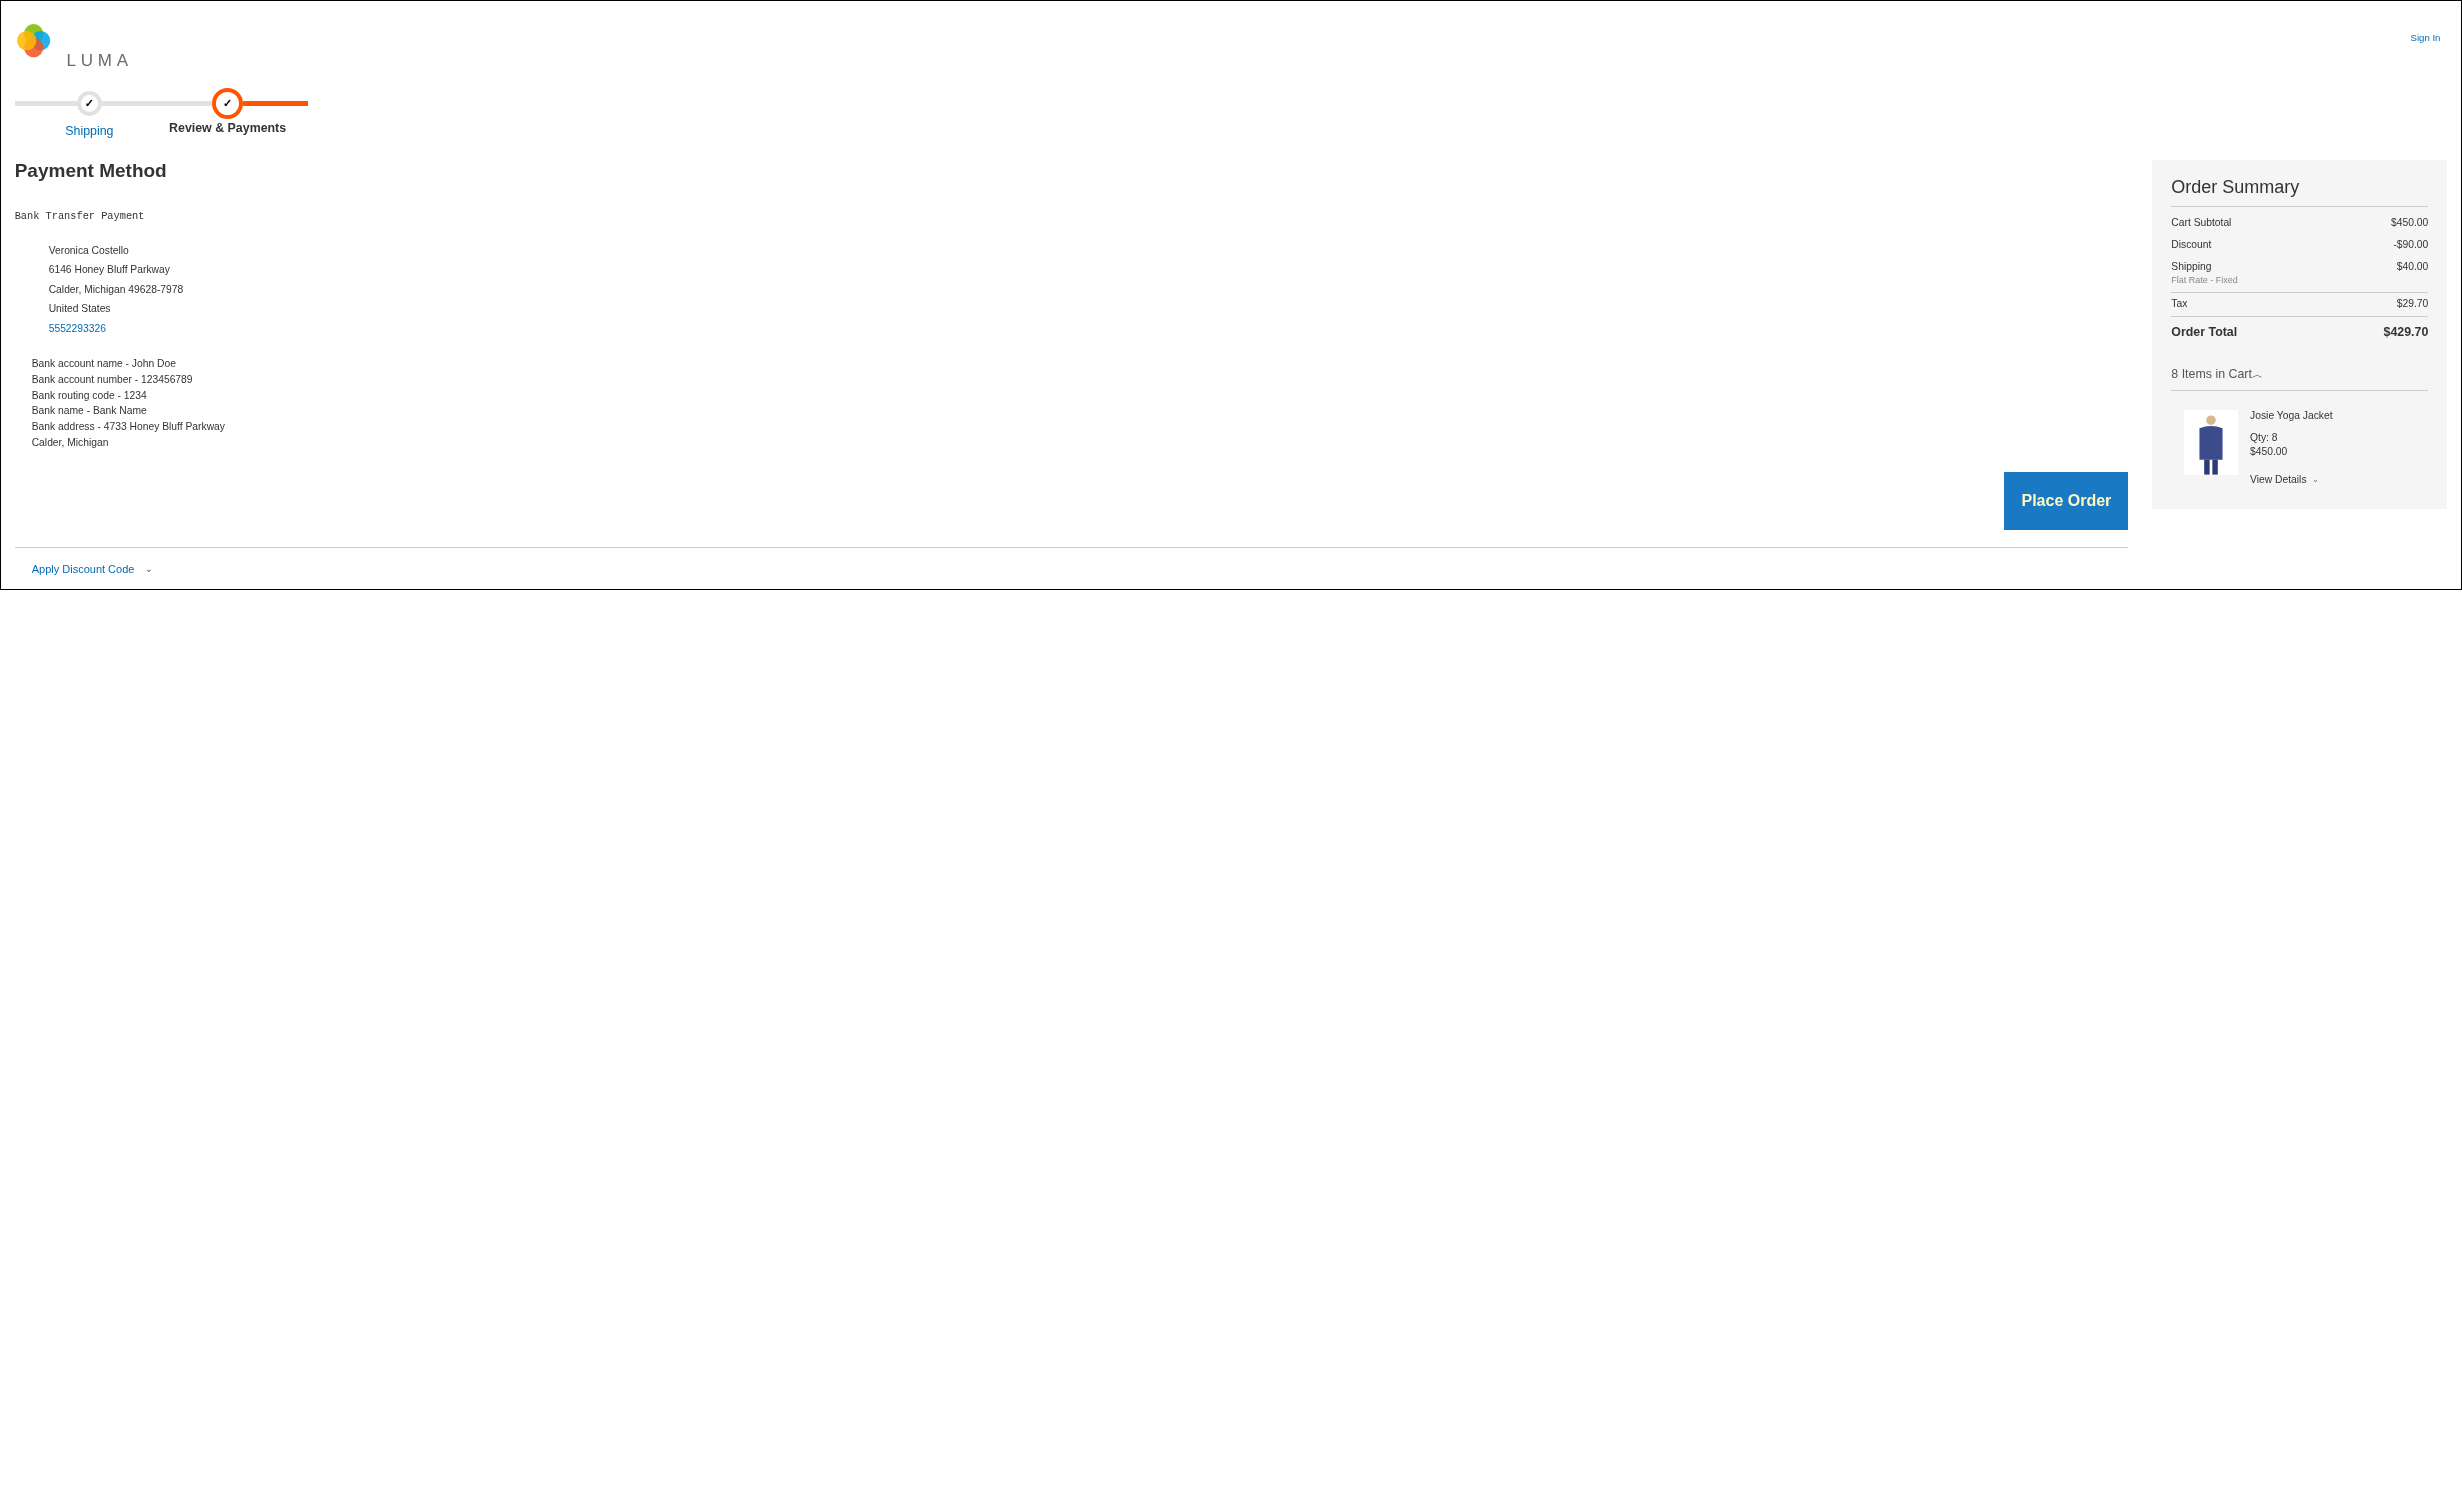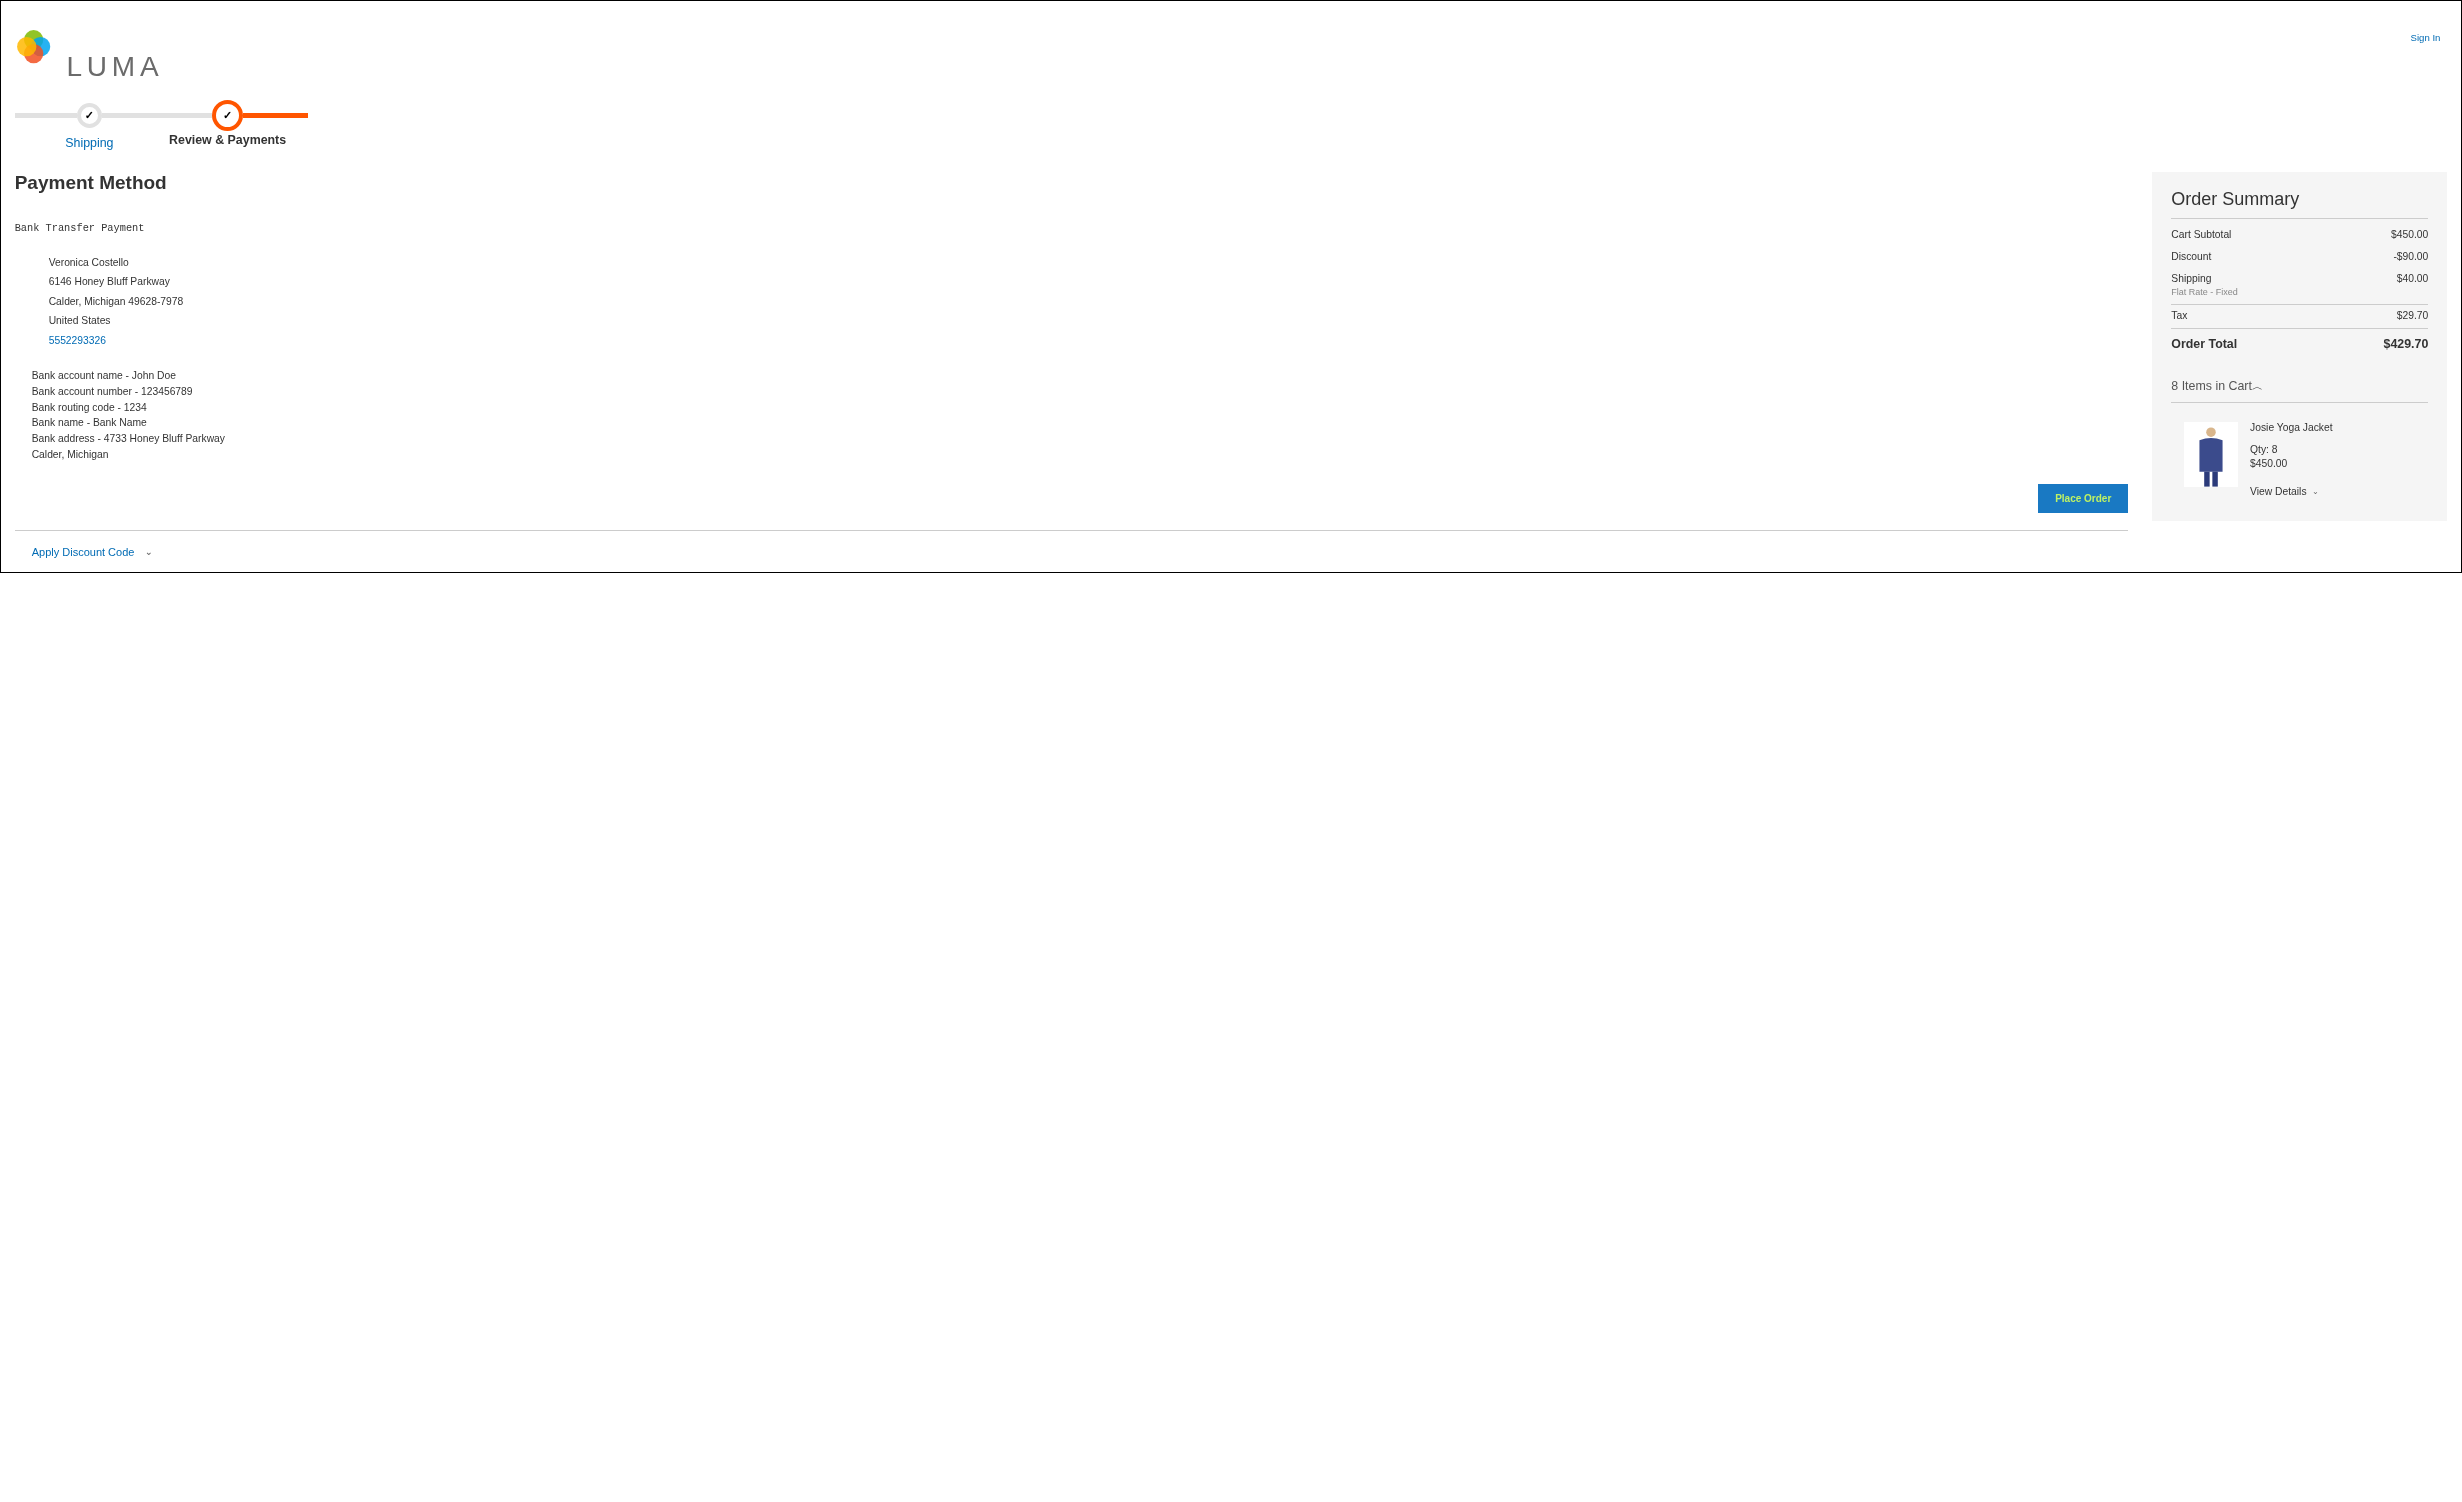--- a/index.html
+++ b/index.html
@@ -1,21 +1,21 @@
 <!DOCTYPE html>
 <html style="font-size:11px"><head>
 <meta charset="utf-8">
 <style>
   * { box-sizing: border-box; margin: 0; padding: 0; }
   body { font-family: 'Helvetica Neue', Arial, sans-serif; background: #fff; border: 1.4px solid #000; padding: 6.9px 13.7px 13.7px 13.7px; position: relative; }
   
   .header { display: flex; justify-content: space-between; align-items: flex-start; padding: 3.4px 0 0 0; }
   .logo-wrap { display: flex; align-items: center; gap: 13.7px; }
   .logo-icon { width: 38px; height: 38px; position: relative; }
-  .brand { font-size: 28px; letter-spacing: 4.8px; color: #6b6b6b; font-weight: 400; margin-top: 40px; }
+  .brand { font-size: 17px; letter-spacing: 4.8px; color: #6b6b6b; font-weight: 400; margin-top: 40px; }
   .signin { color: #006bb4; font-size: 9.6px; cursor: pointer; margin-top: 20.6px; margin-right: 6.9px; }
   
   .progress { display: flex; align-items: center; margin: 17px 0 41px 0; }
   .bar { height: 4.8px; }
   .bar-pre { width: 62px; background: #e1e1e1; }
   .bar-mid { width: 110px; background: #e1e1e1; }
   .bar-post { width: 65px; background: #ff5500; }
   .step { display: flex; flex-direction: column; align-items: center; position: relative; }
   .step-circle { width: 25.4px; height: 25.4px; border-radius: 50%; display: flex; align-items: center; justify-content: center; background: #fff; }
   .step-circle.done { border: 4.1px solid #e1e1e1; }
@@ -36,21 +36,21 @@
   .same-addr { display: flex; align-items: center; gap: 8.2px; margin-bottom: 17px; }
   .same-addr input { width: 10.3px; height: 10.3px; accent-color: #006bb4; cursor: pointer; }
   .same-addr label { font-size: 10.3px; color: #333; }
   
   .address { padding-left: 17px; font-size: 10.3px; color: #333; line-height: 1.9; margin-bottom: 17px; }
   .phone-link { color: #006bb4; cursor: pointer; }
   
   .bank-info { font-size: 10.3px; color: #333; line-height: 1.55; margin-bottom: 20.6px; }
   
   .place-order-row { display: flex; justify-content: flex-end; padding-bottom: 17px; }
-  .place-order { background: #1979c3; color: #bef264; border: none; padding: 9px 17px; font-size: 10px; font-weight: 600; cursor: pointer; }
+  .place-order { background: #1979c3; color: #fef9c3; border: none; padding: 20px 17px; font-size: 16px; font-weight: 600; cursor: pointer; }
   
   .divider-line { border: none; border-top: 0.7px solid #ccc; margin-bottom: 15px; }
   
   .discount-toggle { display: flex; gap: 10.3px; color: #006bb4; font-size: 11px; cursor: pointer; }
   .chev { font-size: 9.6px; color: #6b6b6b; }
   
   .summary { background: #f5f5f5; padding: 17px 19px 24px 19px; }
   .summary-title { font-size: 18px; font-weight: 300; color: #333; border-bottom: 0.7px solid #ccc; padding-bottom: 8.2px; margin-bottom: 4.1px; }
   .totals-row { display: flex; justify-content: space-between; font-size: 10.3px; color: #333; padding: 5.5px 0; }
   .totals-sub { font-size: 9px; color: #888; margin-top: -2.7px; padding-bottom: 5.5px; }

